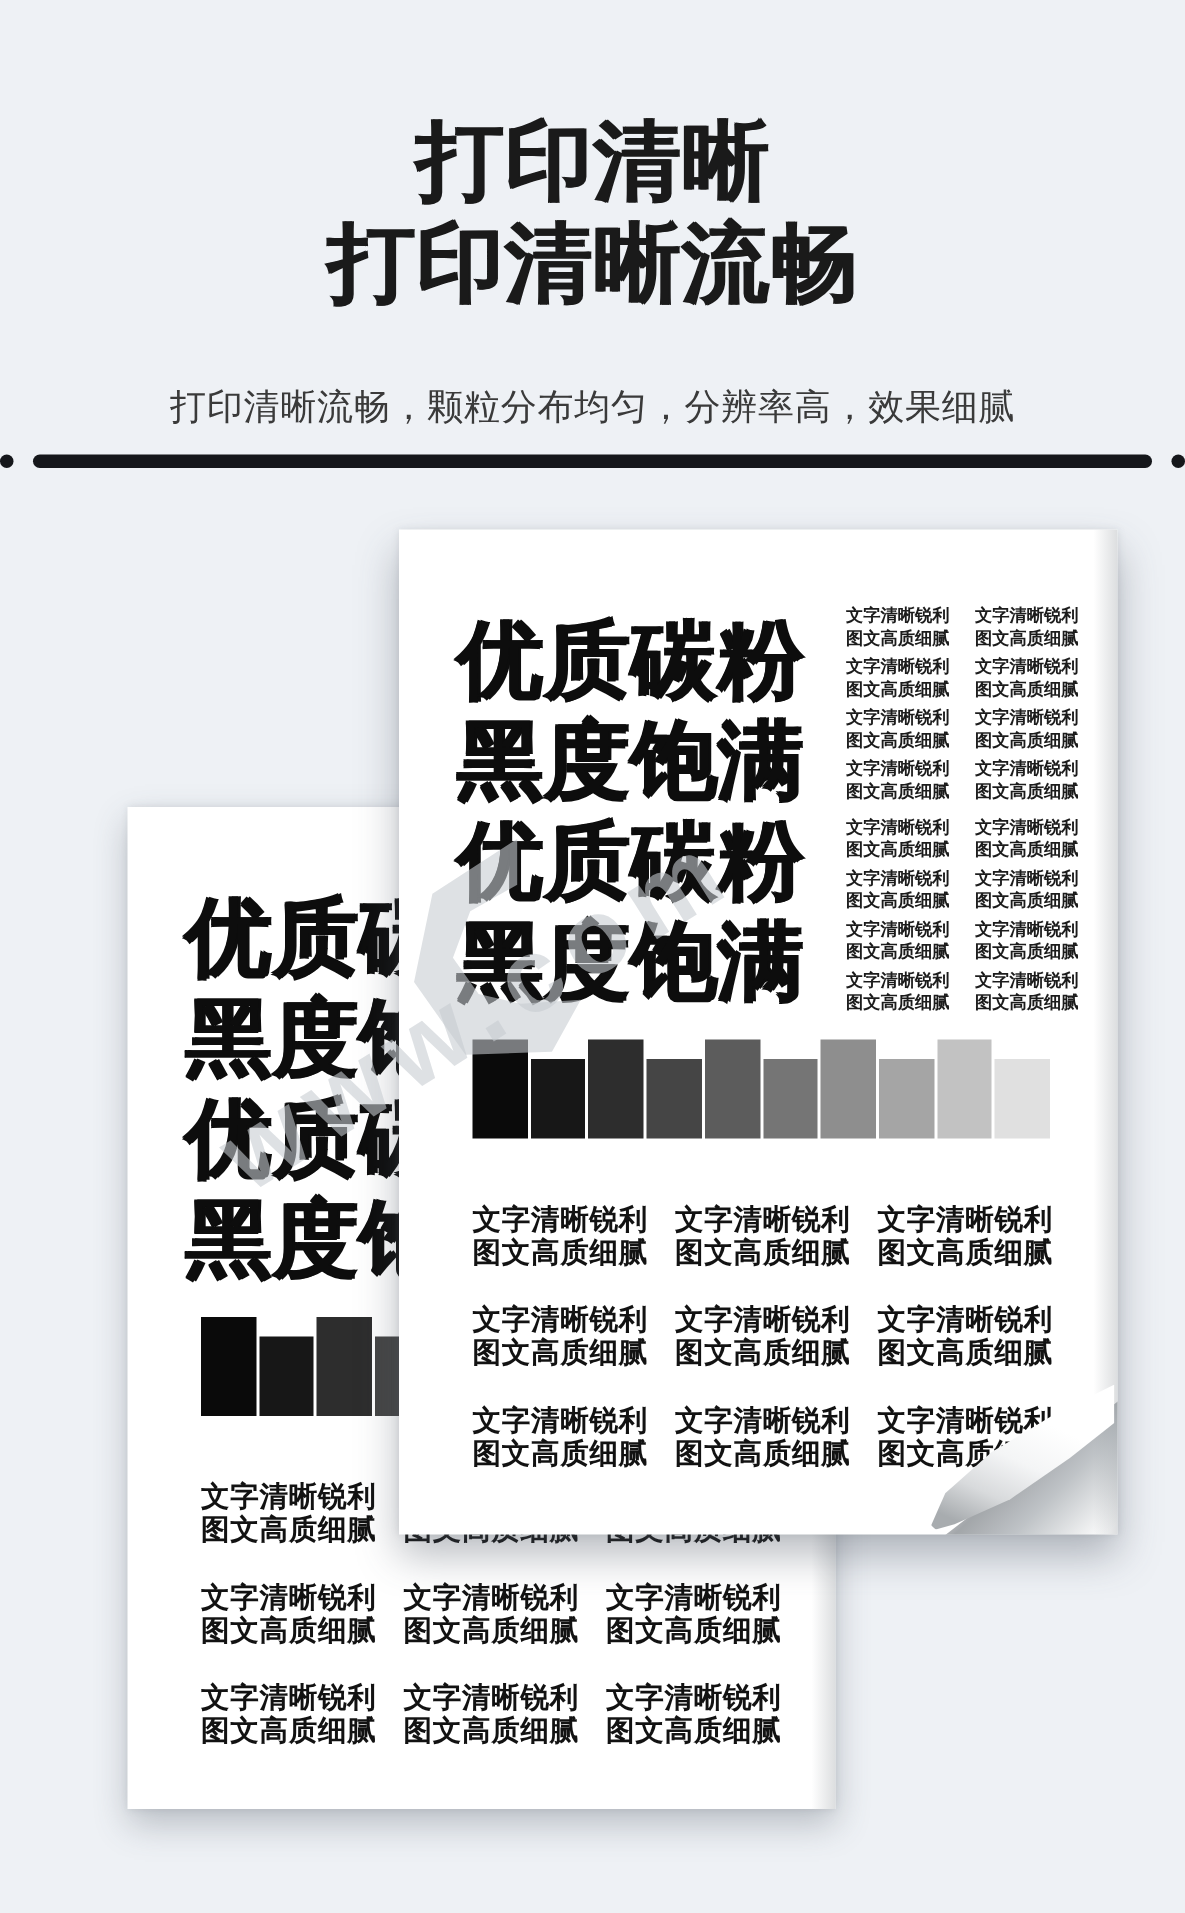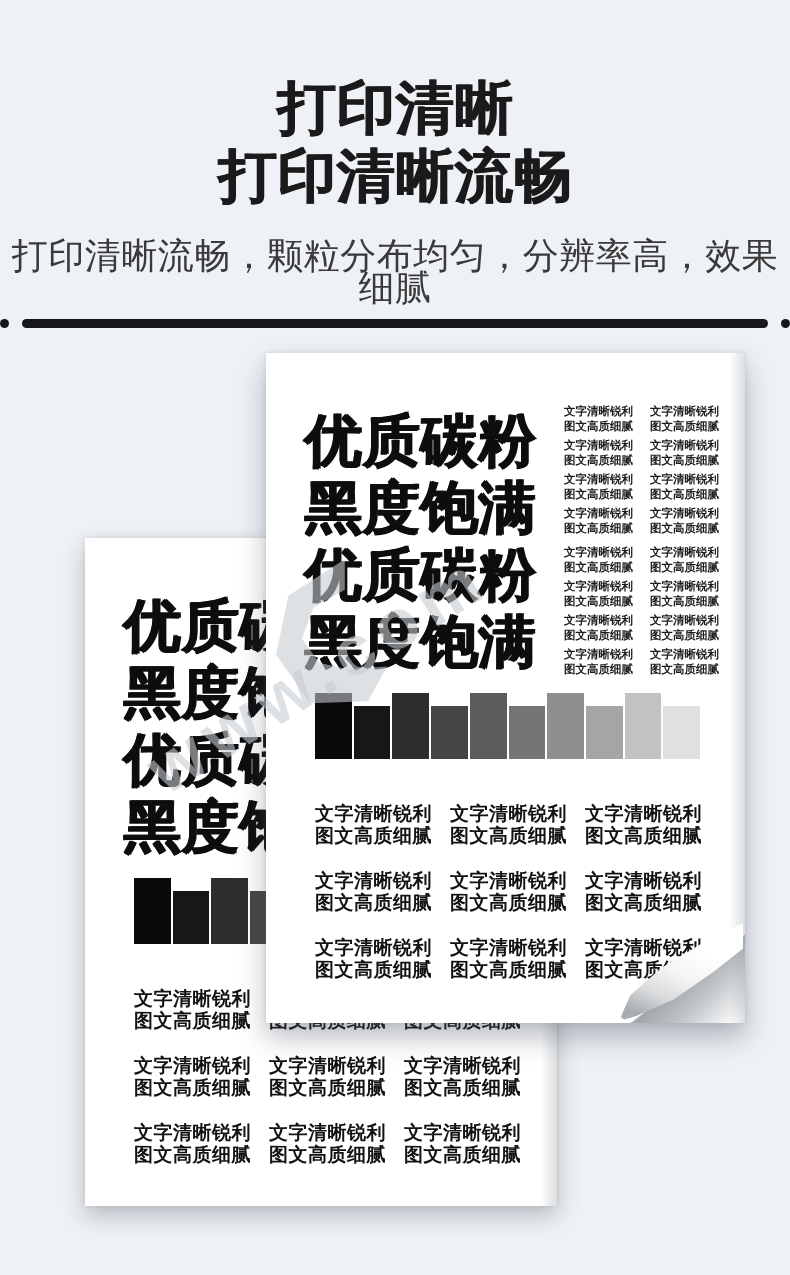--- a/index.html
+++ b/index.html
@@ -11,21 +11,21 @@
     background:var(--bg);
     font-family:"Liberation Sans","DejaVu Sans",sans-serif;
     color:var(--ink);
   }
   .stage{position:relative;width:790px;height:1275px;overflow:hidden;background:var(--bg);}
 
   
   .header{position:absolute;left:0;top:0;width:790px;text-align:center;padding-top:74px;}
   .title-line{font-size:58px;line-height:68px;font-weight:bold;color:#1a1a1a;
     letter-spacing:1px;text-shadow:1.4px 0 0 #1a1a1a;}
-  .subtitle{margin-top:30px;font-size:36px;line-height:32px;color:var(--sub);letter-spacing:.5px;}
+  .subtitle{margin-top:46px;font-size:24px;line-height:32px;color:var(--sub);letter-spacing:.5px;}
   .divider{margin-top:15px;display:flex;align-items:center;justify-content:center;gap:13px;}
   .divider .dot{width:9px;height:9px;border-radius:50%;background:#15171b;}
   .divider .bar{width:64px;height:9px;border-radius:5px;background:#15171b;}
 
   
   .paper{position:absolute;background:var(--paper);overflow:hidden;}
   .paper-back{left:85px;top:538px;width:472px;height:668px;z-index:1;
     box-shadow:0 10px 22px rgba(70,80,92,.32),0 0 5px rgba(110,120,130,.18);}
   .paper-front{left:266px;top:353px;width:479px;height:670px;z-index:2;
     box-shadow:0 14px 26px rgba(70,80,92,.38),0 0 5px rgba(110,120,130,.18);}

